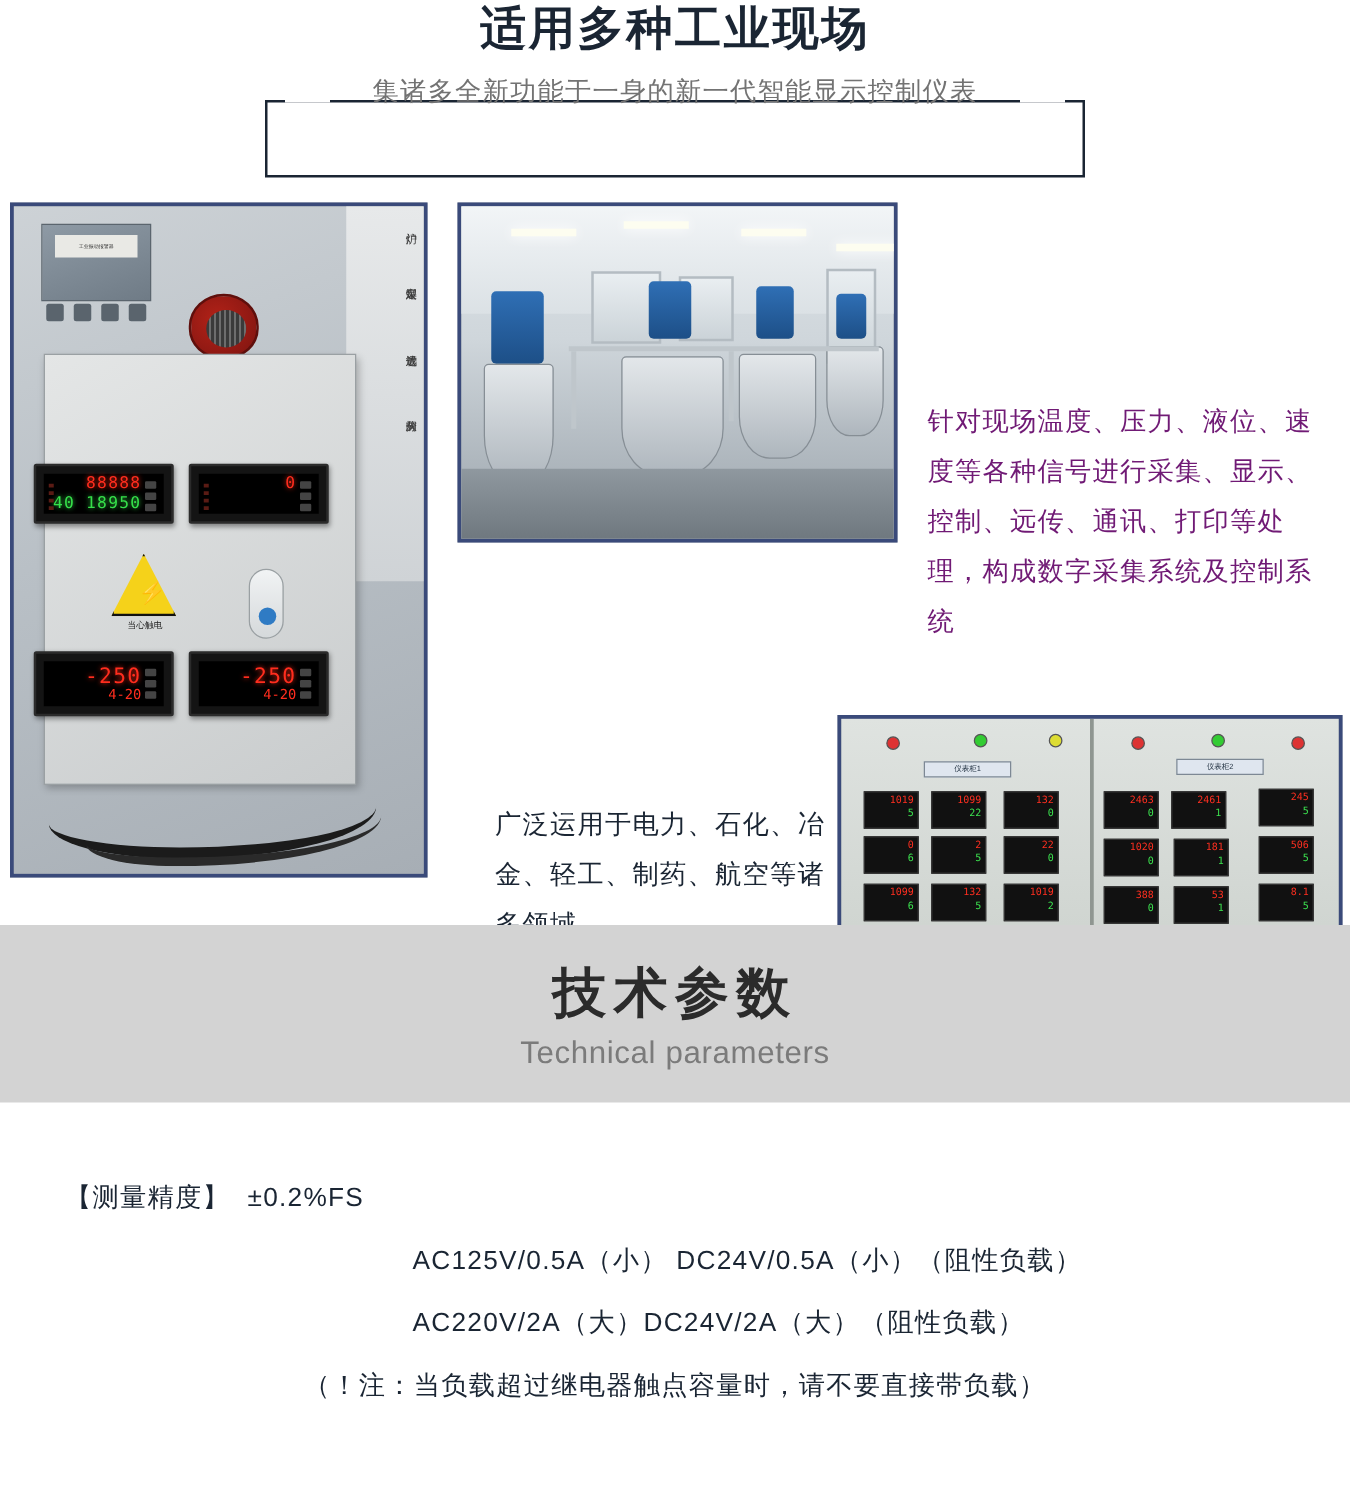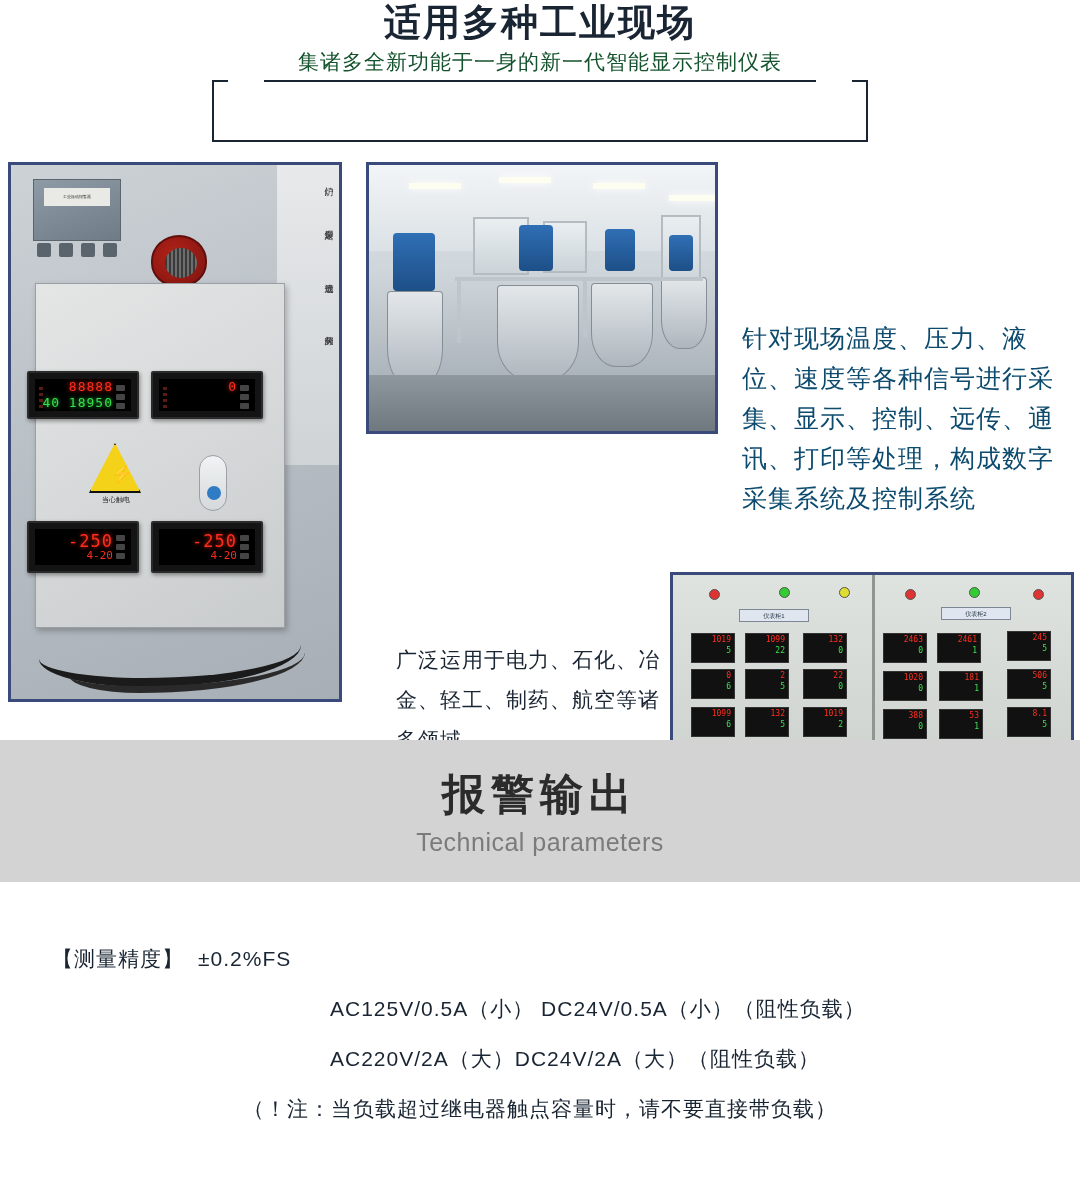--- a/index.html
+++ b/index.html
@@ -50,22 +50,22 @@
     display: inline-block;
     left: 50%;
     transform: translateX(-50%);
     padding: 0 22px;
   }
   .sub-title {
     position: relative;
     z-index: 3;
     text-align: center;
     font-size: 21px;
-    color: #14532d;
-    margin-top: 2px;
+    color: #737373;
+    margin-top: 13px;
     letter-spacing: 1px;
   }
 
   
   .collage {
     position: relative;
     width: 1080px;
     height: 590px;
   }
 
@@ -166,21 +166,21 @@
   .mini-meter .d.r { color:#ff2f20; } .mini-meter .d.g { color:#3ce24f; }
   .recorder { position:absolute; width:66px; height:52px; background:#1a1c20; border:1px solid #2e3238; }
   .recorder .scr { position:absolute; left:5px; top:9px; right:5px; bottom:9px; background:#e9eef2; }
   .recorder .tp { position:absolute; left:5px; top:2px; font-size:5px; color:#8fa7c8; }
   .pan-btn { position:absolute; width:13px; height:13px; border-radius:50%; border:1px solid #444; }
   .pan-strip { position:absolute; background:#2a3a4d; }
 
   
   .text-right {
     position: absolute; left: 742px; top: 168px; width: 318px;
-    font-size: 25px; line-height: 40px; color: #0c4a6e; letter-spacing: 1px;
+    font-size: 21px; line-height: 40px; color: #701a75; letter-spacing: 1px;
   }
   .text-mid {
     position: absolute; left: 396px; top: 490px; width: 266px;
     font-size: 21px; line-height: 40px; color: #1a2533; letter-spacing: 1px;
   }
 
   
   .band {
     position: relative;
     width: 1080px; height: 142px;
@@ -450,21 +450,21 @@
     <div class="mini-meter" style="left:344px; top:238px; width:38px; height:26px;">
         <div class="d r">1517</div>
       </div>
   </div>
 
   <div class="text-right">针对现场温度、压力、液位、速度等各种信号进行采集、显示、控制、远传、通讯、打印等处理，构成数字采集系统及控制系统</div>
   <div class="text-mid">广泛运用于电力、石化、冶金、轻工、制药、航空等诸多领域。</div>
 </div>
 
 <div class="band">
-  <div class="band-cn">报警输出</div>
+  <div class="band-cn">技术参数</div>
   <div class="band-en">Technical parameters</div>
 </div>
 
 <div class="specs">
   <div class="spec-row">
     <span class="lbl">【测量精度】</span><span class="val">±0.2%FS</span>
   </div>
   <div class="spec-row spec-indent">
     <span class="val" style="margin-left:0;">AC125V/0.5A（小）  DC24V/0.5A（小）（阻性负载）</span>
   </div>

